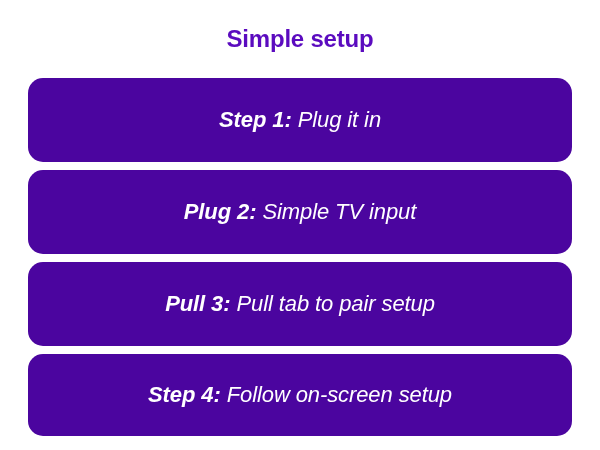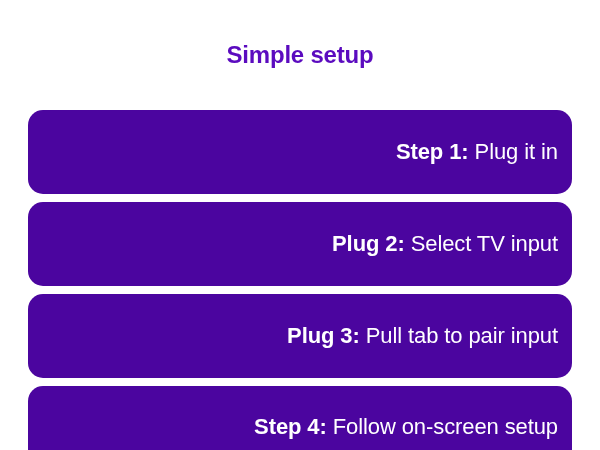--- a/index.html
+++ b/index.html
@@ -17,21 +17,21 @@
     width: 600px;
     height: 450px;
     box-sizing: border-box;
     display: flex;
     flex-direction: column;
     align-items: stretch;
     padding: 0 28px;
     background: #ffffff;
   }
   .title {
-    margin: 16px;
+    margin: 0;
     padding: 0;
     height: 78px;
     line-height: 78px;
     text-align: center;
     font-size: 24px;
     font-weight: 700;
     letter-spacing: -0.2px;
     color: #5B0BBF;
     white-space: nowrap;
   }
@@ -39,23 +39,24 @@
     display: flex;
     flex-direction: column;
     gap: 8px;
   }
   .step-card {
     height: 84px;
     border-radius: 15px;
     background: #4B059F;
     display: flex;
     align-items: center;
-    justify-content: flex-end;
+    justify-content: center;
     box-sizing: border-box;
     padding: 4px 14px;
+    font-style: italic;
   }
   .step-card:last-child {
     height: 82px;
   }
   .step-text {
     color: #ffffff;
     font-size: 22px;
     line-height: 1.1;
     text-align: center;
     white-space: nowrap;
@@ -78,27 +79,27 @@
   <div class="steps">
 
     <div class="step-card">
       <div class="step-text">
         <span class="step-label">Step 1:</span><span class="step-desc"> <span>Plug it in</span></span>
       </div>
     </div>
 
     <div class="step-card">
       <div class="step-text">
-        <span class="step-label">Plug 2:</span><span class="step-desc"> <span>Select TV input</span></span>
+        <span class="step-label">Plug 2:</span><span class="step-desc"> <span>Simple TV input</span></span>
       </div>
     </div>
 
     <div class="step-card">
       <div class="step-text">
-        <span class="step-label">Plug 3:</span><span class="step-desc"> <span>Pull tab to pair input</span></span>
+        <span class="step-label">Pull 3:</span><span class="step-desc"> <span>Pull tab to pair setup</span></span>
       </div>
     </div>
 
     <div class="step-card">
       <div class="step-text">
         <span class="step-label">Step 4:</span><span class="step-desc"> <span>Follow on-screen setup</span></span>
       </div>
     </div>
 
   </div>

